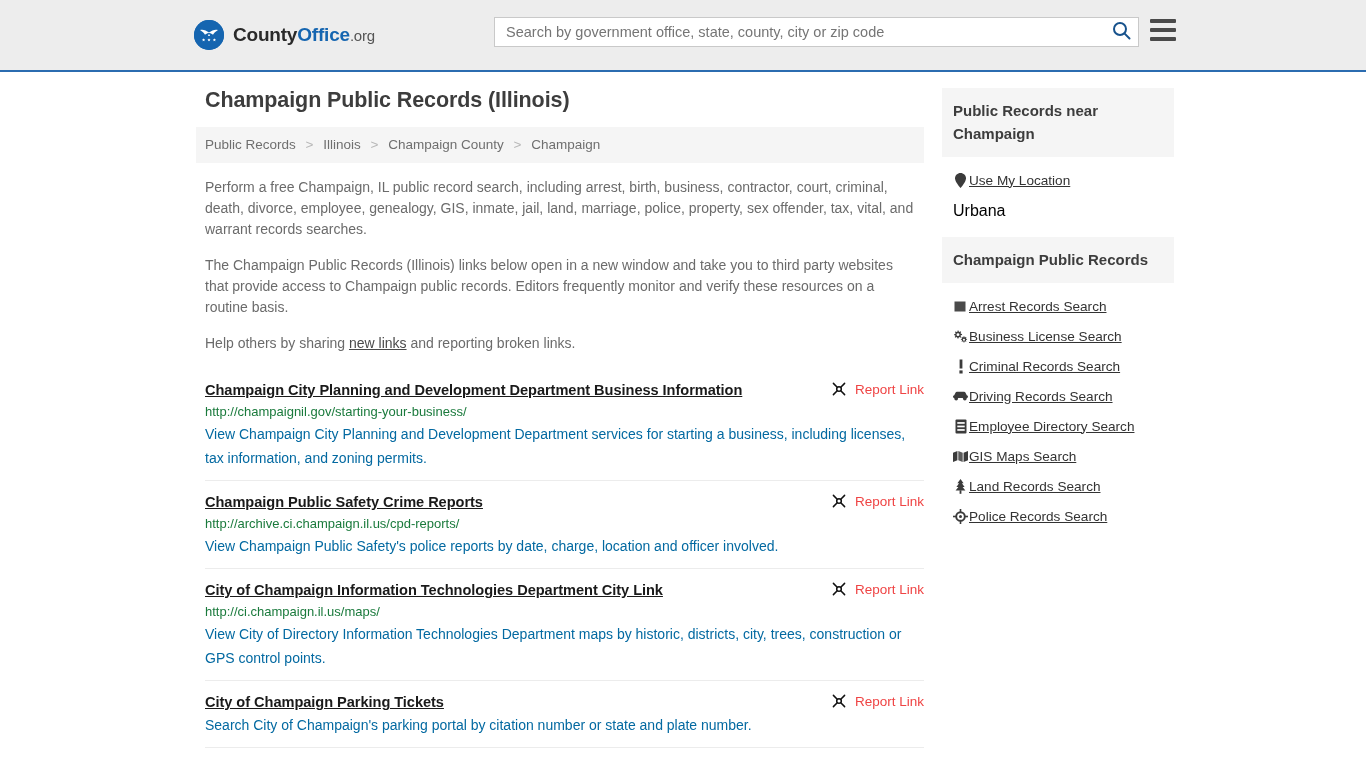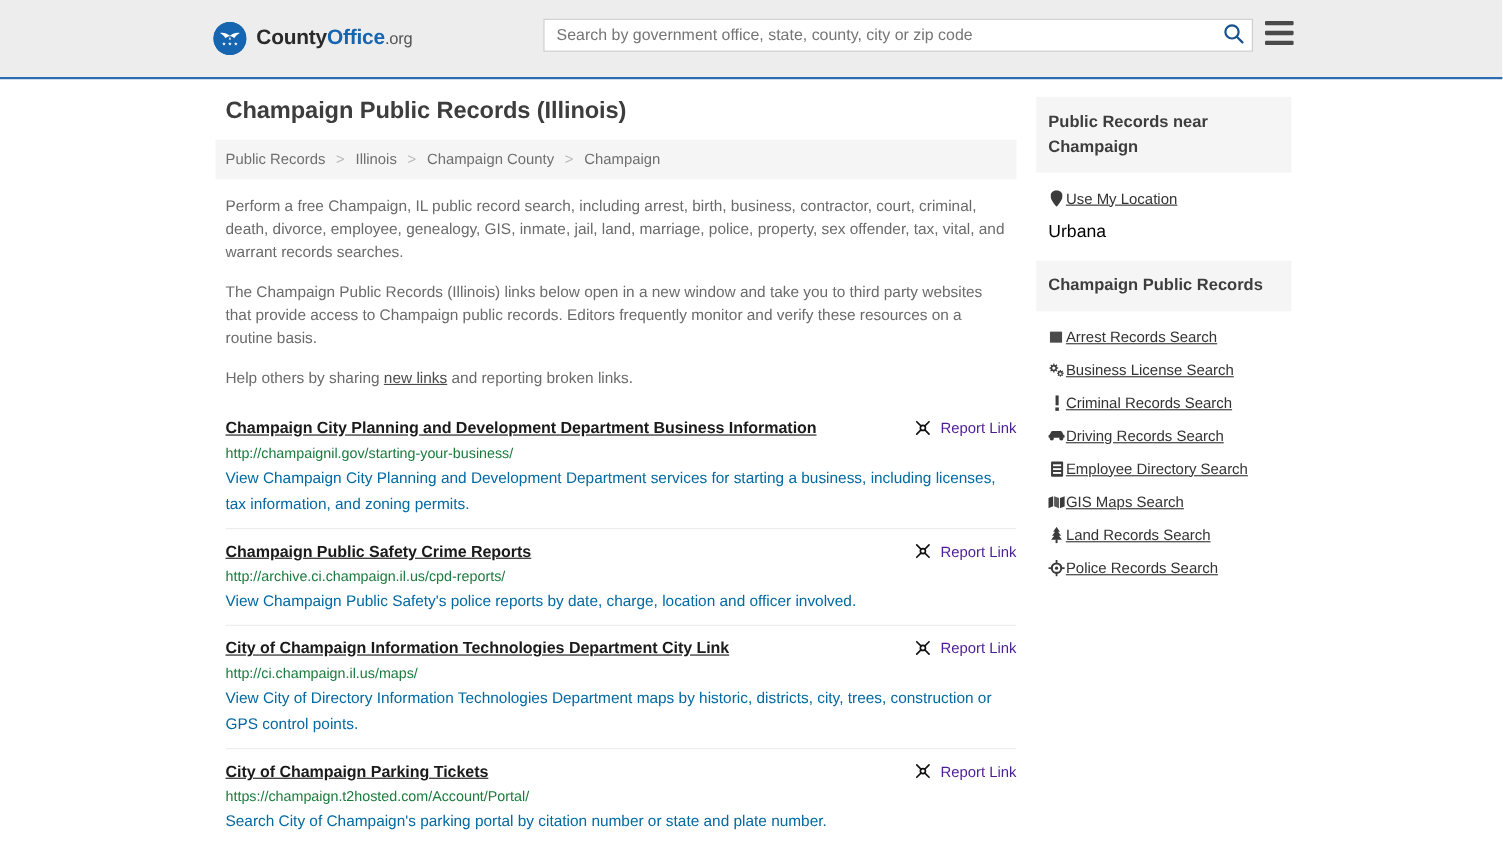--- a/index.html
+++ b/index.html
@@ -168,21 +168,21 @@
   .report-link {
     display: flex;
     align-items: center;
     gap: 8px;
     flex: none;
     cursor: pointer;
     padding-top: 1px;
   }
   .report-link .rl-text {
     font-size: 13.5px;
-    color: #4c1d95;
+    color: #ef4444;
     white-space: nowrap;
   }
   .unlink-icon { width: 16px; height: 16px; display:block; }
   .listing-url {
     font-size: 13px;
     color: #1a7a3c;
     margin-top: 3px;
     line-height: 18px;
     word-break: break-all;
     cursor: pointer;
@@ -348,21 +348,20 @@
             <span>
               <svg class="unlink-icon" viewBox="0 0 16 16" xmlns="http://www.w3.org/2000/svg">
                 <path d="M2.4 2.4 L6.2 6.2 M9.8 9.8 L13.6 13.6" stroke="#111" stroke-width="1.5" stroke-linecap="round" fill="none"></path>
                 <path d="M13.6 2.4 L9.8 6.2 M6.2 9.8 L2.4 13.6" stroke="#111" stroke-width="1.5" stroke-linecap="round" fill="none"></path>
                 <circle cx="8" cy="8" r="2.3" fill="none" stroke="#111" stroke-width="1.5"></circle>
               </svg>
             </span>
             <span class="rl-text">Report Link</span>
           </div>
         </div>
-        <div class="listing-url">https://champaign.t2hosted.com/Account/Portal/</div>
         <div class="listing-desc">Search City of Champaign's parking portal by citation number or state and plate number.</div>
       </div>
 
     </div>
 
     <div class="side-col">
 
       <div class="side-box">
         <div class="side-header">Public Records near Champaign</div>
         <div class="side-list">

